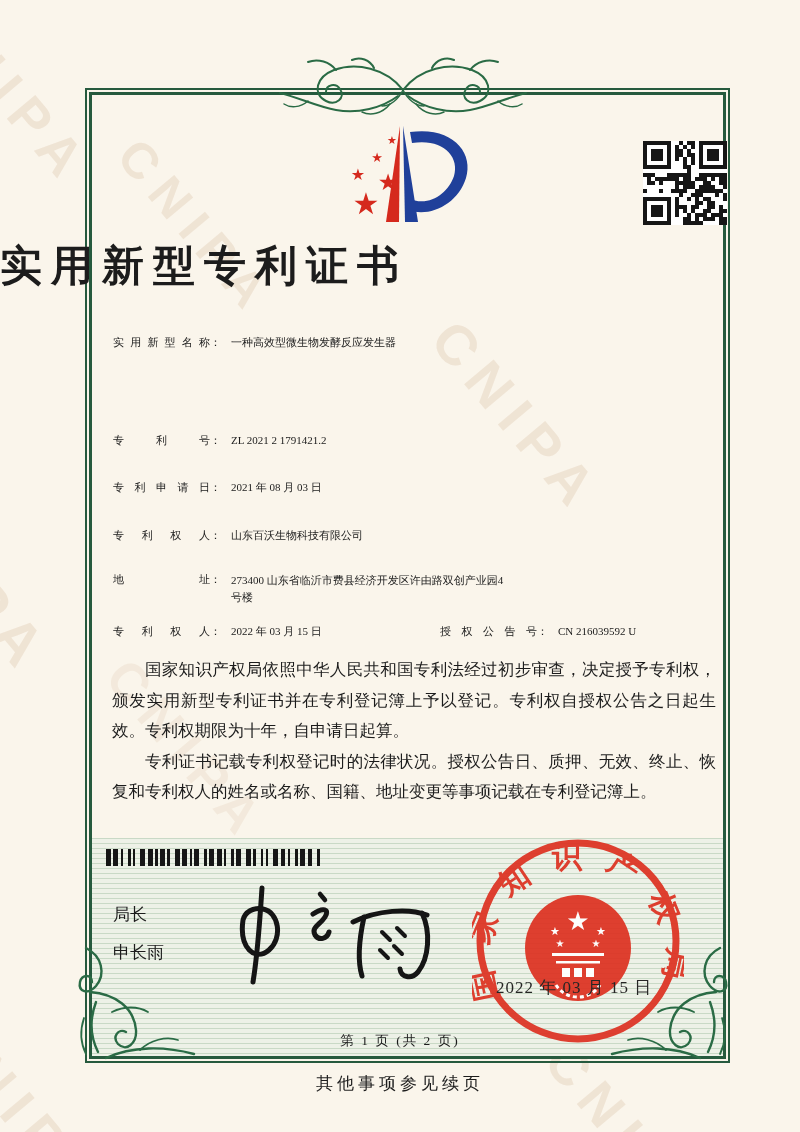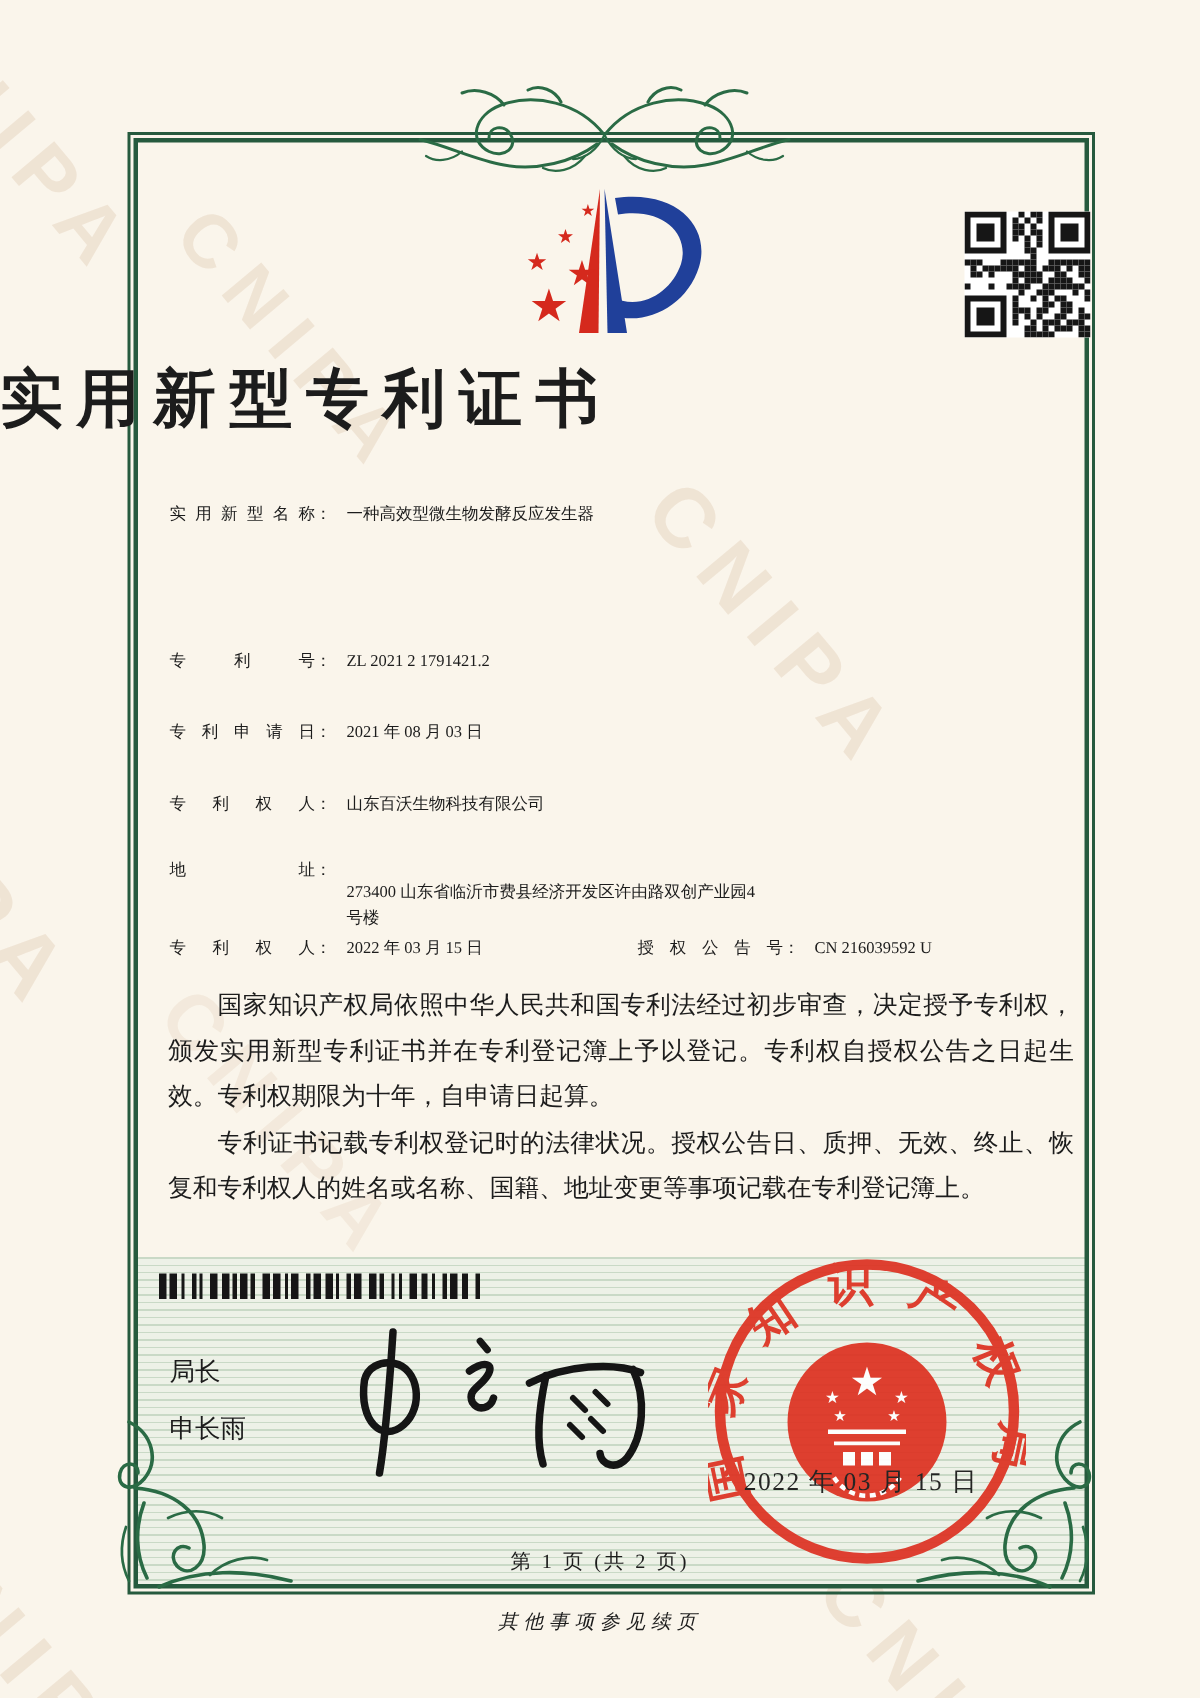--- a/index.html
+++ b/index.html
@@ -24,32 +24,32 @@
   
   .content{position:absolute;z-index:4;inset:0;}
   .cert-no{position:absolute;left:112px;top:124px;font-size:17px;letter-spacing:1px;}
   .logo{position:absolute;left:336px;top:118px;}
   .qr{position:absolute;left:643px;top:141px;width:84px;height:84px;background:#fff;padding:0;}
   .title{position:absolute;left:0;top:238px;width:100%;font-size:42px;
          font-weight:bold;letter-spacing:9px;}
   .row{position:absolute;left:113px;font-size:11px;white-space:nowrap;}
   .row .lbl{display:inline-block;width:97px;text-align:justify;text-align-last:justify;}
   .row .val{margin-left:10px;}
-  .row .val.wrap{display:inline-block;width:455px;white-space:pre-line;vertical-align:top;line-height:1.55;margin-top:15px;}
+  .row .val.wrap{display:inline-block;width:455px;white-space:pre-line;vertical-align:top;line-height:1.55;}
   .paras{position:absolute;left:112px;top:655px;width:604px;font-size:16.5px;line-height:1.85;text-align:justify;}
   .paras p{margin:0;text-indent:2em;}
   .barcode{position:absolute;left:106px;top:849px;width:214px;height:17px;display:flex;}
   .barcode span{height:100%;}
   .sig-label{position:absolute;left:113px;font-size:17px;
              font-family:"Liberation Sans","DejaVu Sans",sans-serif;}
   .sig-svg{position:absolute;left:225px;top:882px;}
   .seal{position:absolute;left:472px;top:835px;}
   .page-info{position:absolute;left:0;top:1032px;width:100%;text-align:center;font-size:13.5px;letter-spacing:2px;}
-  .footer-note{position:absolute;left:0;top:1072px;width:100%;text-align:center;font-size:13px;
-               font-style:italic;letter-spacing:4px;}
+  .footer-note{position:absolute;left:0;top:1072px;width:100%;text-align:center;font-size:17px;
+               letter-spacing:4px;}
 </style>
 </head>
 <body>
 
 <div class="cert">
 
   <span class="wm" style="left:-40px;top:-15px;font-size:54px">CNIPA</span>
   <span class="wm" style="left:150px;top:128px;font-size:50px">CNIPA</span>
   <span class="wm" style="left:468px;top:308px;font-size:56px">CNIPA</span>
   <span class="wm" style="left:-90px;top:458px;font-size:60px">CNIPA</span>
@@ -280,21 +280,21 @@
     <div class="row" style="top:528px">
       <span class="lbl">专利权人</span><span>：</span><span class="val">山东百沃生物科技有限公司</span>
     </div>
     <div class="row" style="top:572px">
       <span class="lbl">地址</span><span>：</span><span class="val wrap">273400 山东省临沂市费县经济开发区许由路双创产业园4
 号楼</span>
     </div>
     <div class="row" style="top:624px">
       <span class="lbl">专利权人</span><span>：</span><span class="val">2022 年 03 月 15 日</span>
     </div>
-    <div class="row" style="top:624px;left:425px">
+    <div class="row" style="top:624px;left:440px">
       <span class="lbl">授权公告号</span><span>：</span><span class="val">CN 216039592 U</span>
     </div>
 
     <div class="paras">
       <p>国家知识产权局依照中华人民共和国专利法经过初步审查，决定授予专利权，颁发实用新型专利证书并在专利登记簿上予以登记。专利权自授权公告之日起生效。专利权期限为十年，自申请日起算。</p>
       <p>专利证书记载专利权登记时的法律状况。授权公告日、质押、无效、终止、恢复和专利权人的姓名或名称、国籍、地址变更等事项记载在专利登记簿上。</p>
     </div>
 
     <div class="barcode">
         <span style="flex-grow: 2; background: rgb(22, 22, 22);"></span>

